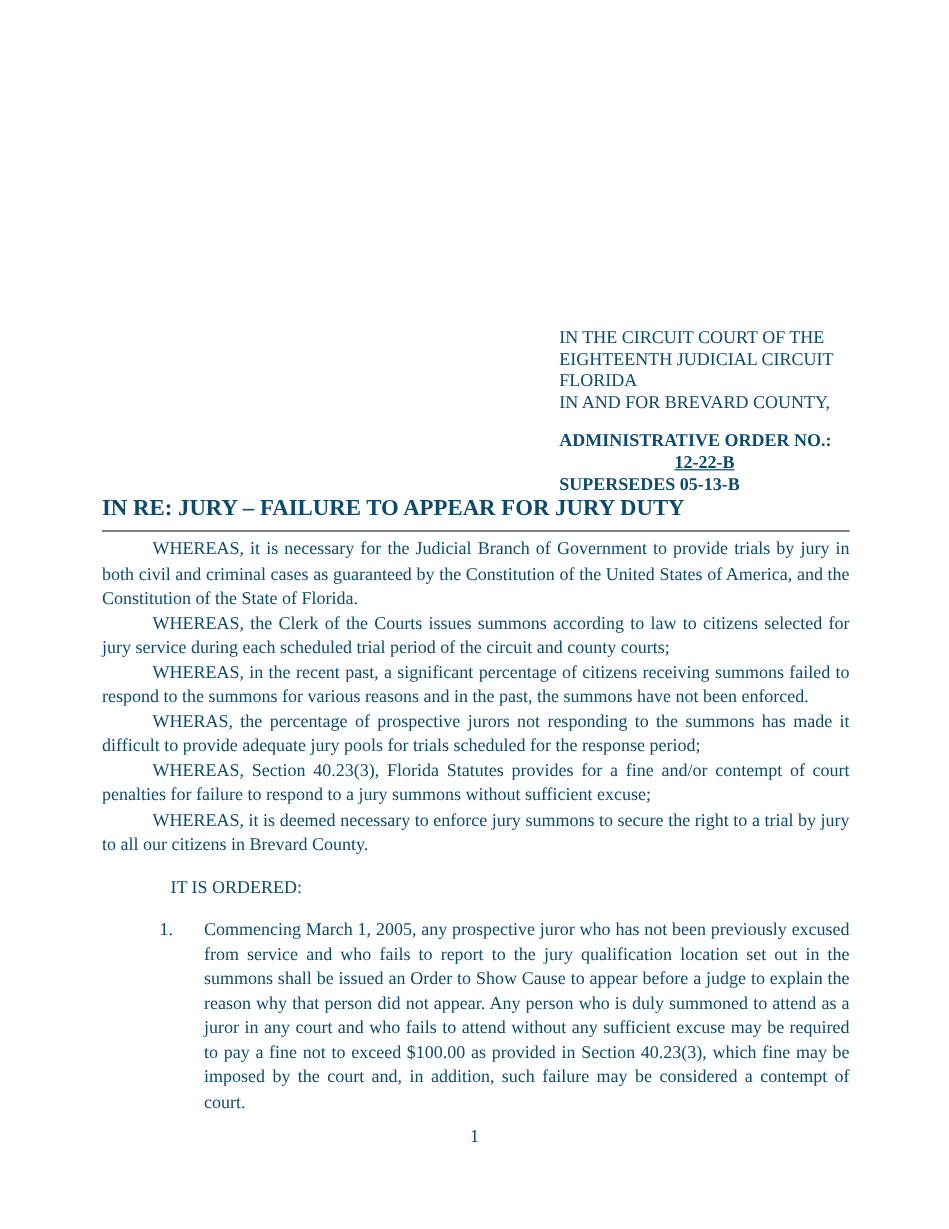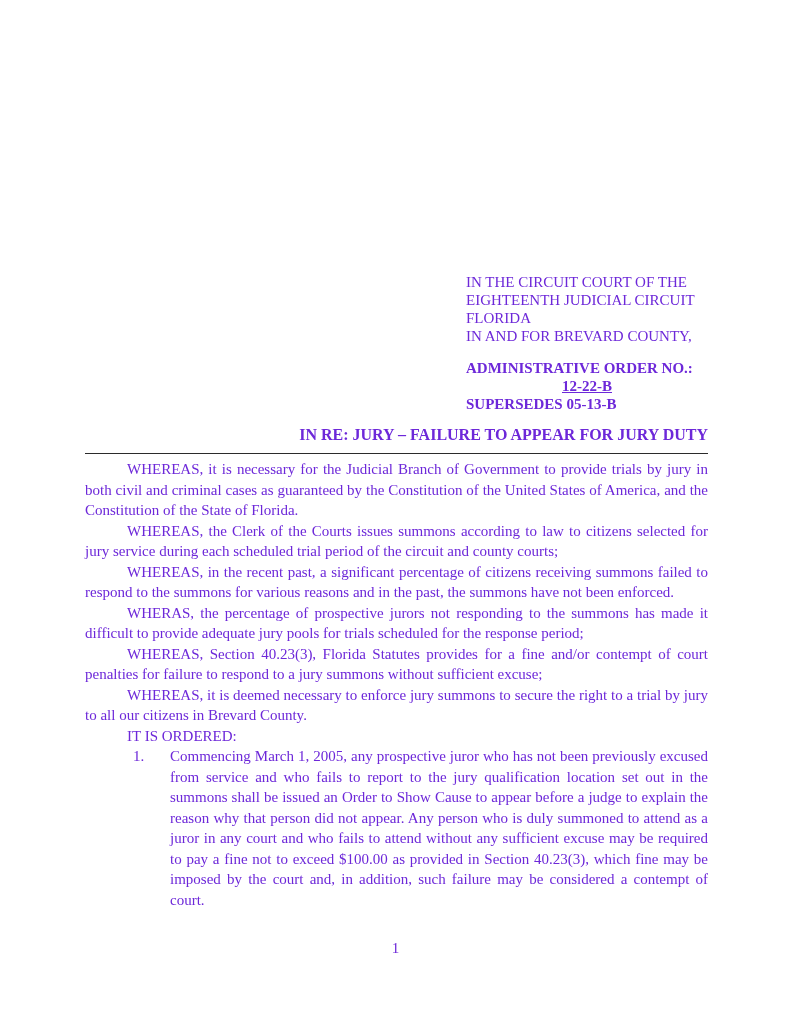--- a/index.html
+++ b/index.html
@@ -8,21 +8,21 @@
     background: #ffffff;
   }
   .page {
     width: 791px;
     height: 1024px;
     background: #ffffff;
     position: relative;
     overflow: hidden;
     font-family: "Liberation Serif", serif;
     font-size: 15px;
-    color: #6d28d9;
+    color: #0c4a6e;
   }
   .content {
     position: absolute;
     left: 85px;
     top: 0;
     width: 623px;
   }
   .court-block {
     margin-top: 273px;
     margin-left: 381px;
@@ -32,43 +32,42 @@
     margin-top: 14px;
     margin-left: 381px;
     line-height: 18px;
     font-weight: bold;
   }
   .order-number {
     text-decoration: underline;
     text-align: center;
   }
   .doc-title {
-    margin: 13px 0 0 0;
-    font-size: 16px;
+    margin: 2px 0 0 0;
+    font-size: 19px;
     line-height: 18px;
     font-weight: bold;
-    text-align: right;
   }
   .rule {
     border-bottom: 1.5px solid #2b2b2b;
     margin-top: 9px;
     width: 100%;
     height: 0;
   }
   .para {
     margin: 0;
     text-indent: 42px;
     text-align: justify;
     line-height: 20.5px;
   }
   .para.first {
     margin-top: 5px;
   }
   .ordered-clause {
-    margin: 0;
+    margin: 15px;
     text-indent: 42px;
     line-height: 20.5px;
   }
   .list-item {
     position: relative;
     padding-left: 85px;
   }
   .num {
     position: absolute;
     left: 48px;

